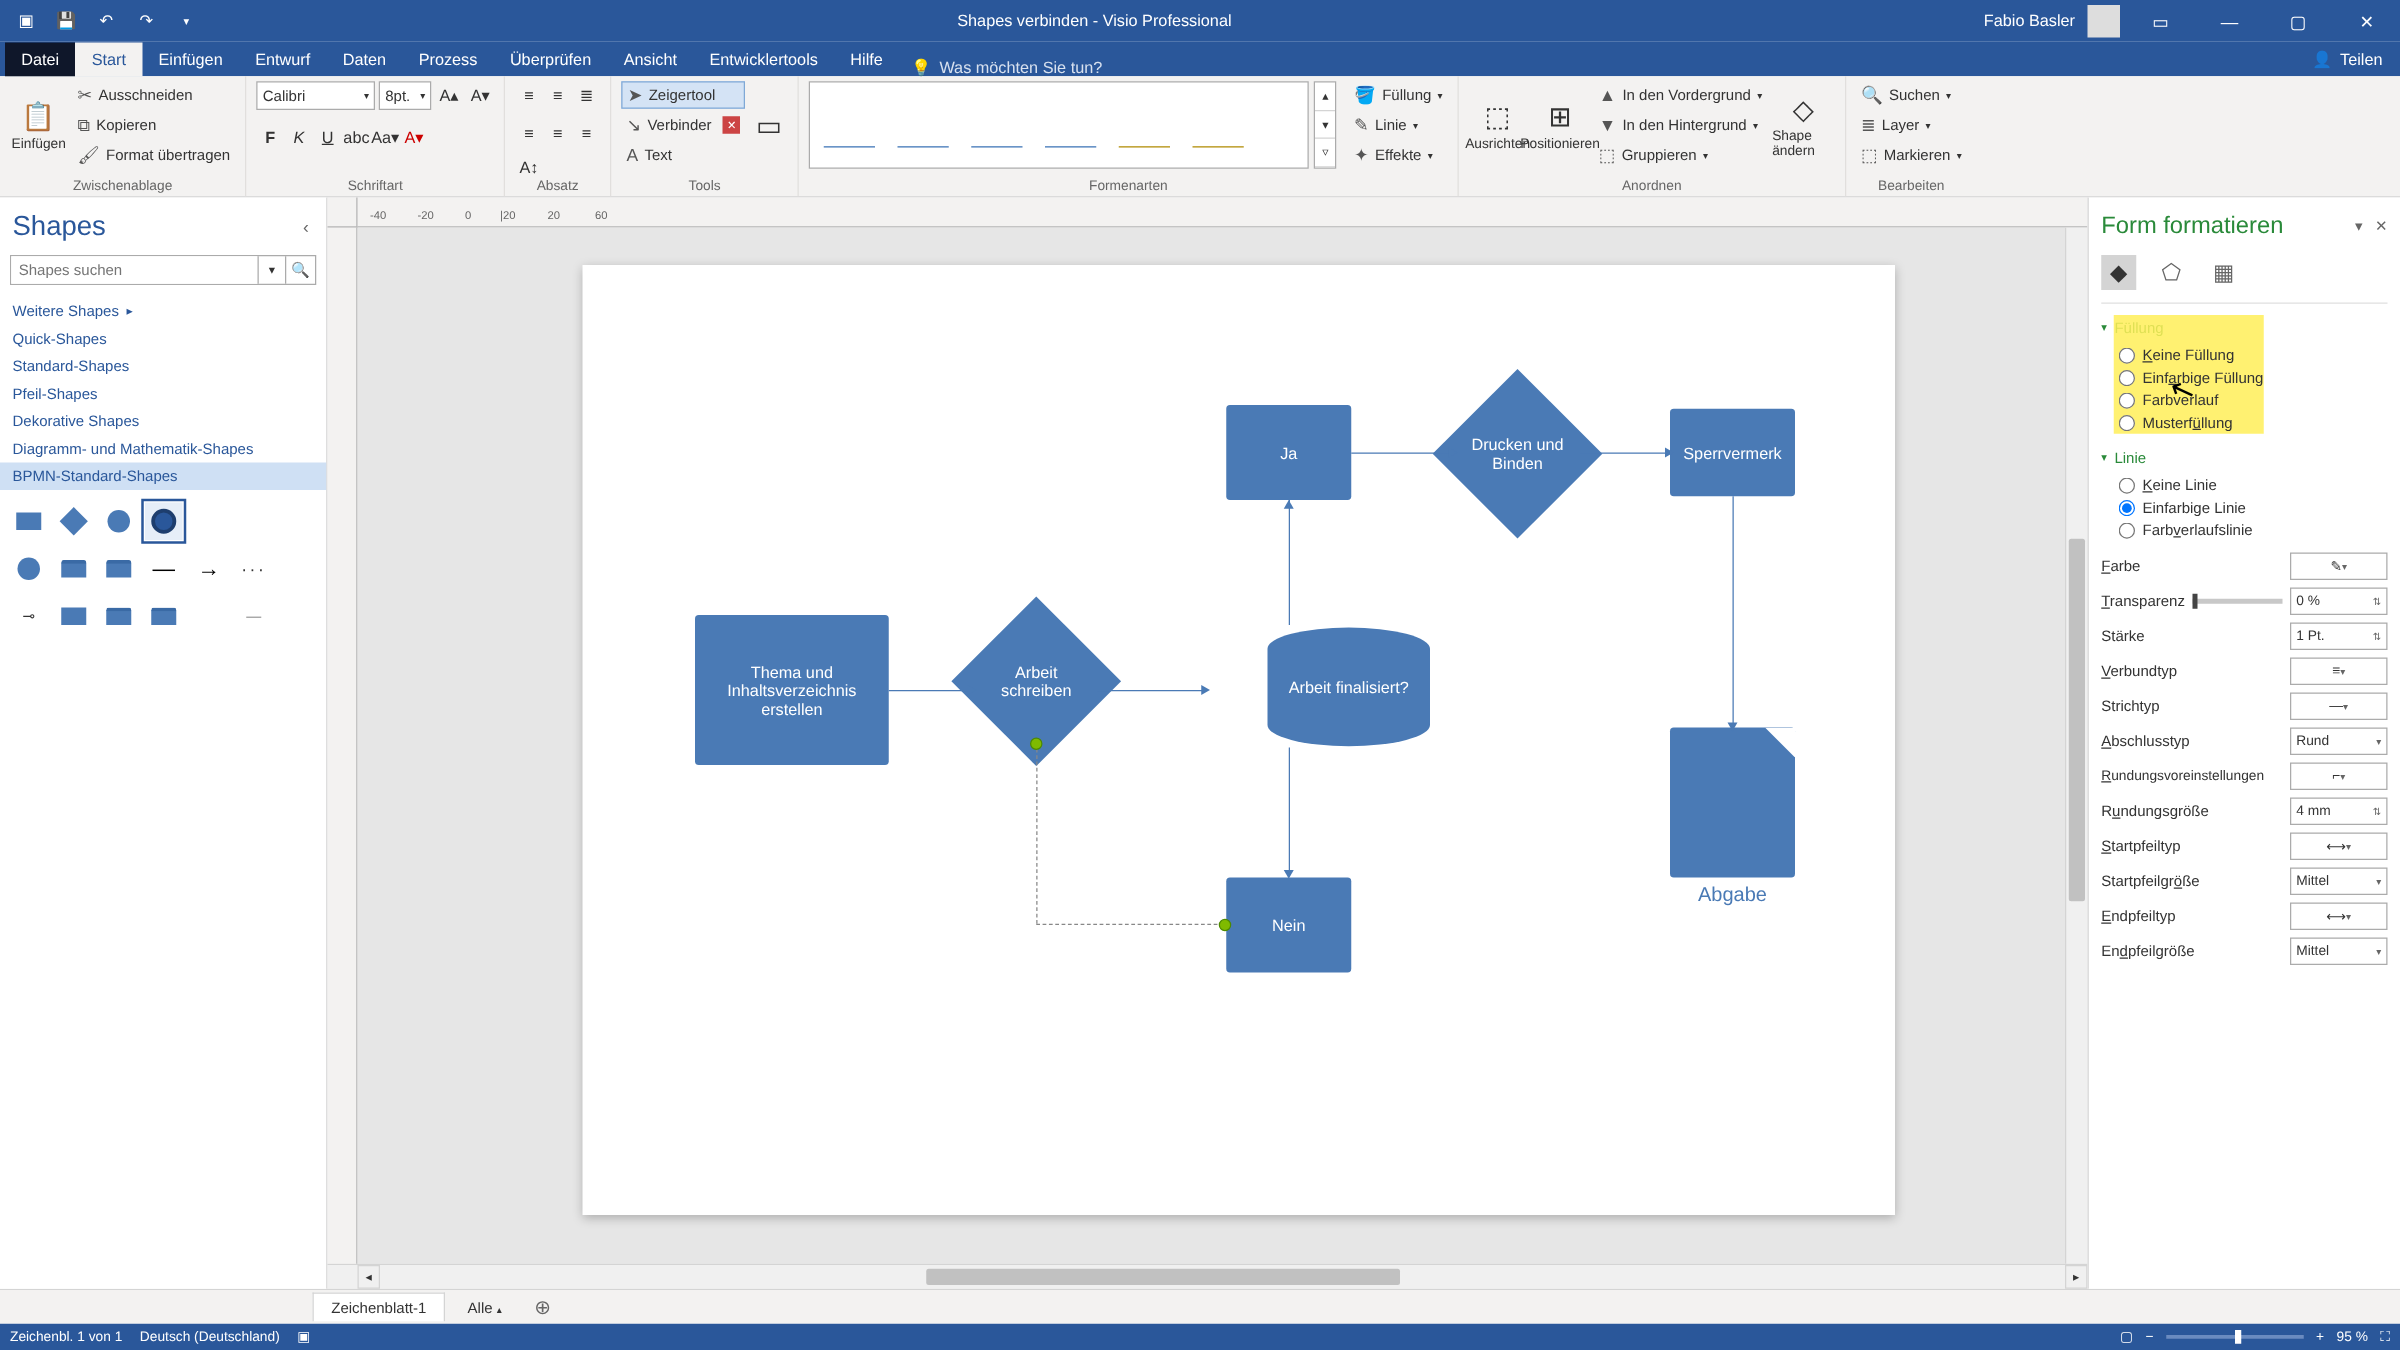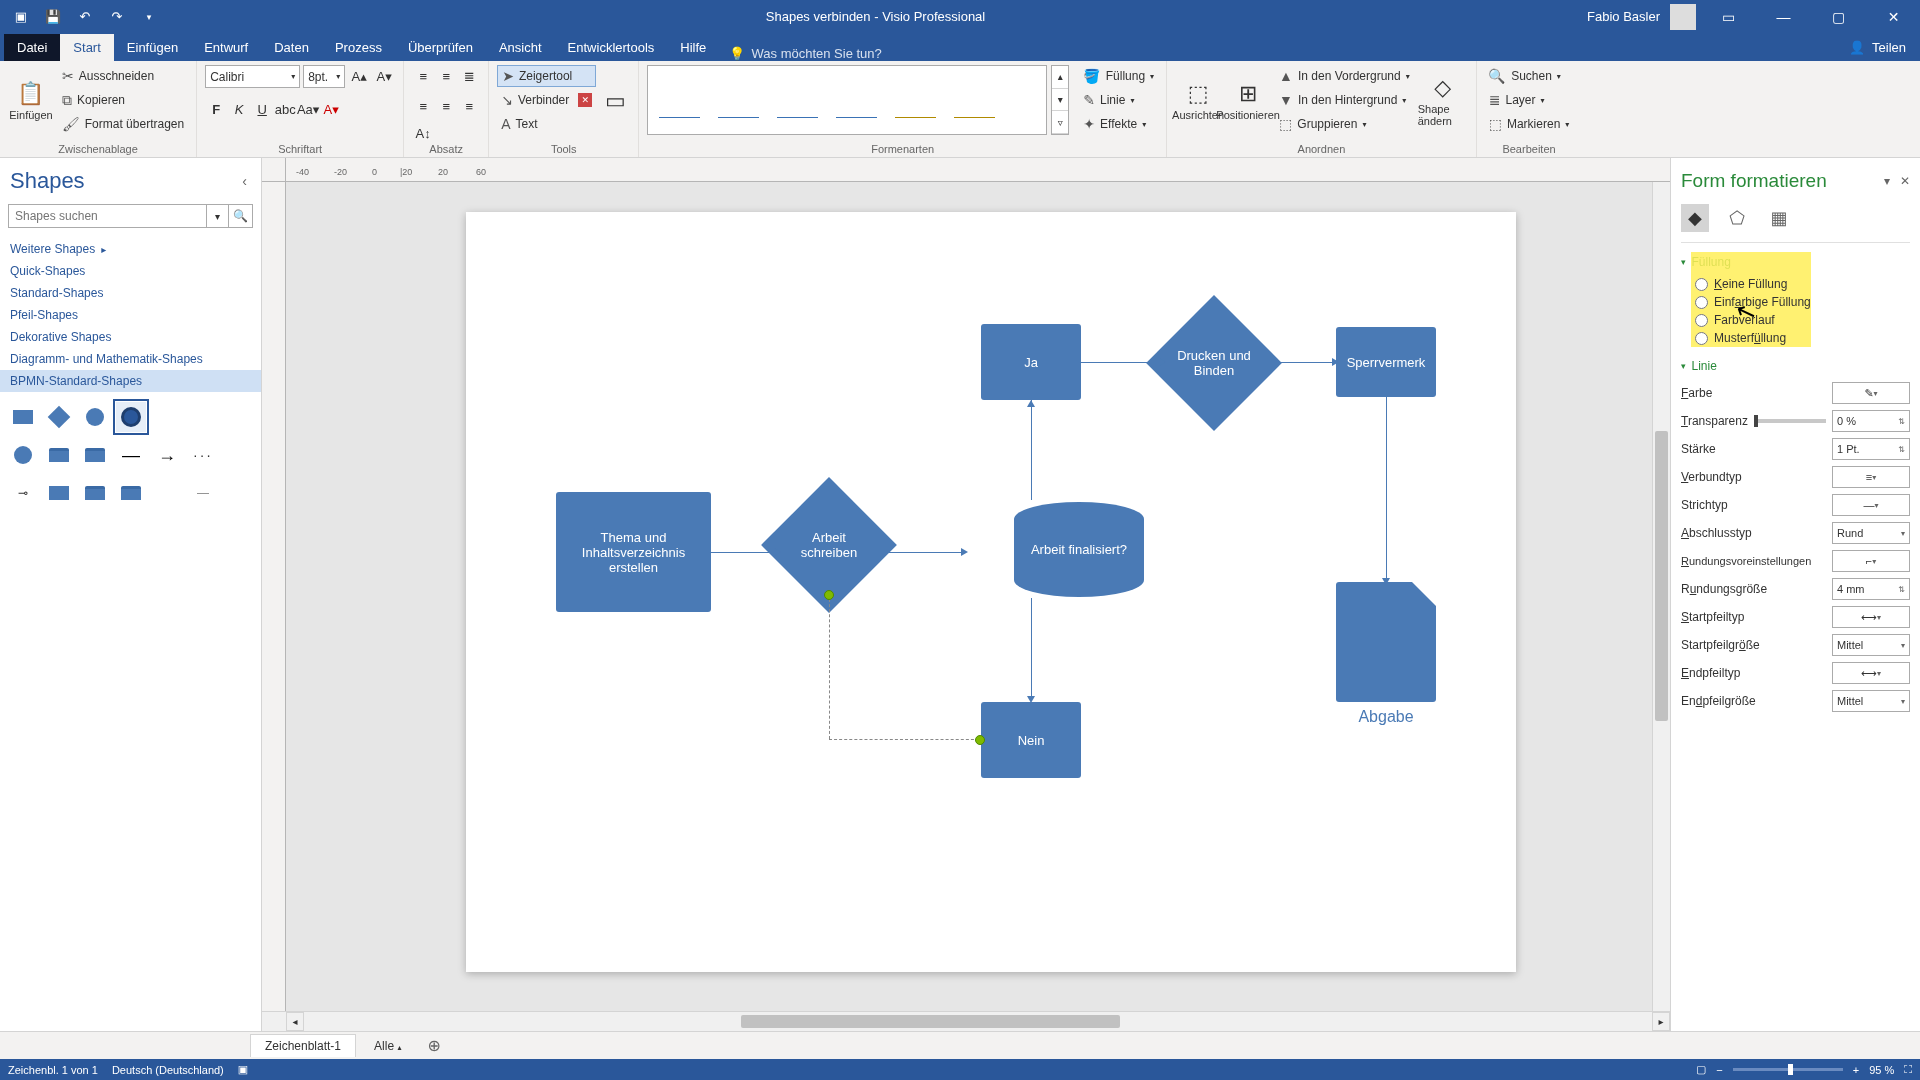--- a/index.html
+++ b/index.html
@@ -570,20 +570,34 @@
       <label class="fp-radio">
           <input type="radio" name="fill" style="">
           <span>Musterf<u class="mn">ü</u>llung</span>
         </label>
     </div>
 
     <div class="fp-section-h">
         <span class="tri">▾</span>
         <span>Linie</span>
       </div>
+    <div class="fp-radios">
+      <label class="fp-radio">
+          <input type="radio" name="line" style="">
+          <span><u class="mn">K</u>eine Linie</span>
+        </label>
+      <label class="fp-radio">
+          <input type="radio" name="line" checked="" style="">
+          <span>Einfarbige Linie</span>
+        </label>
+      <label class="fp-radio">
+          <input type="radio" name="line" style="">
+          <span>Farb<u class="mn">v</u>erlaufslinie</span>
+        </label>
+    </div>
 
     <div class="fp-row">
         <span class="lbl"><u class="mn">F</u>arbe</span>
         <div class="ctrl btn">
           <span>✎</span>
           <span class="dd">▾</span>
         </div>
       </div>
     <div class="fp-row">
         <span class="lbl"><u class="mn">T</u>ransparenz</span>

